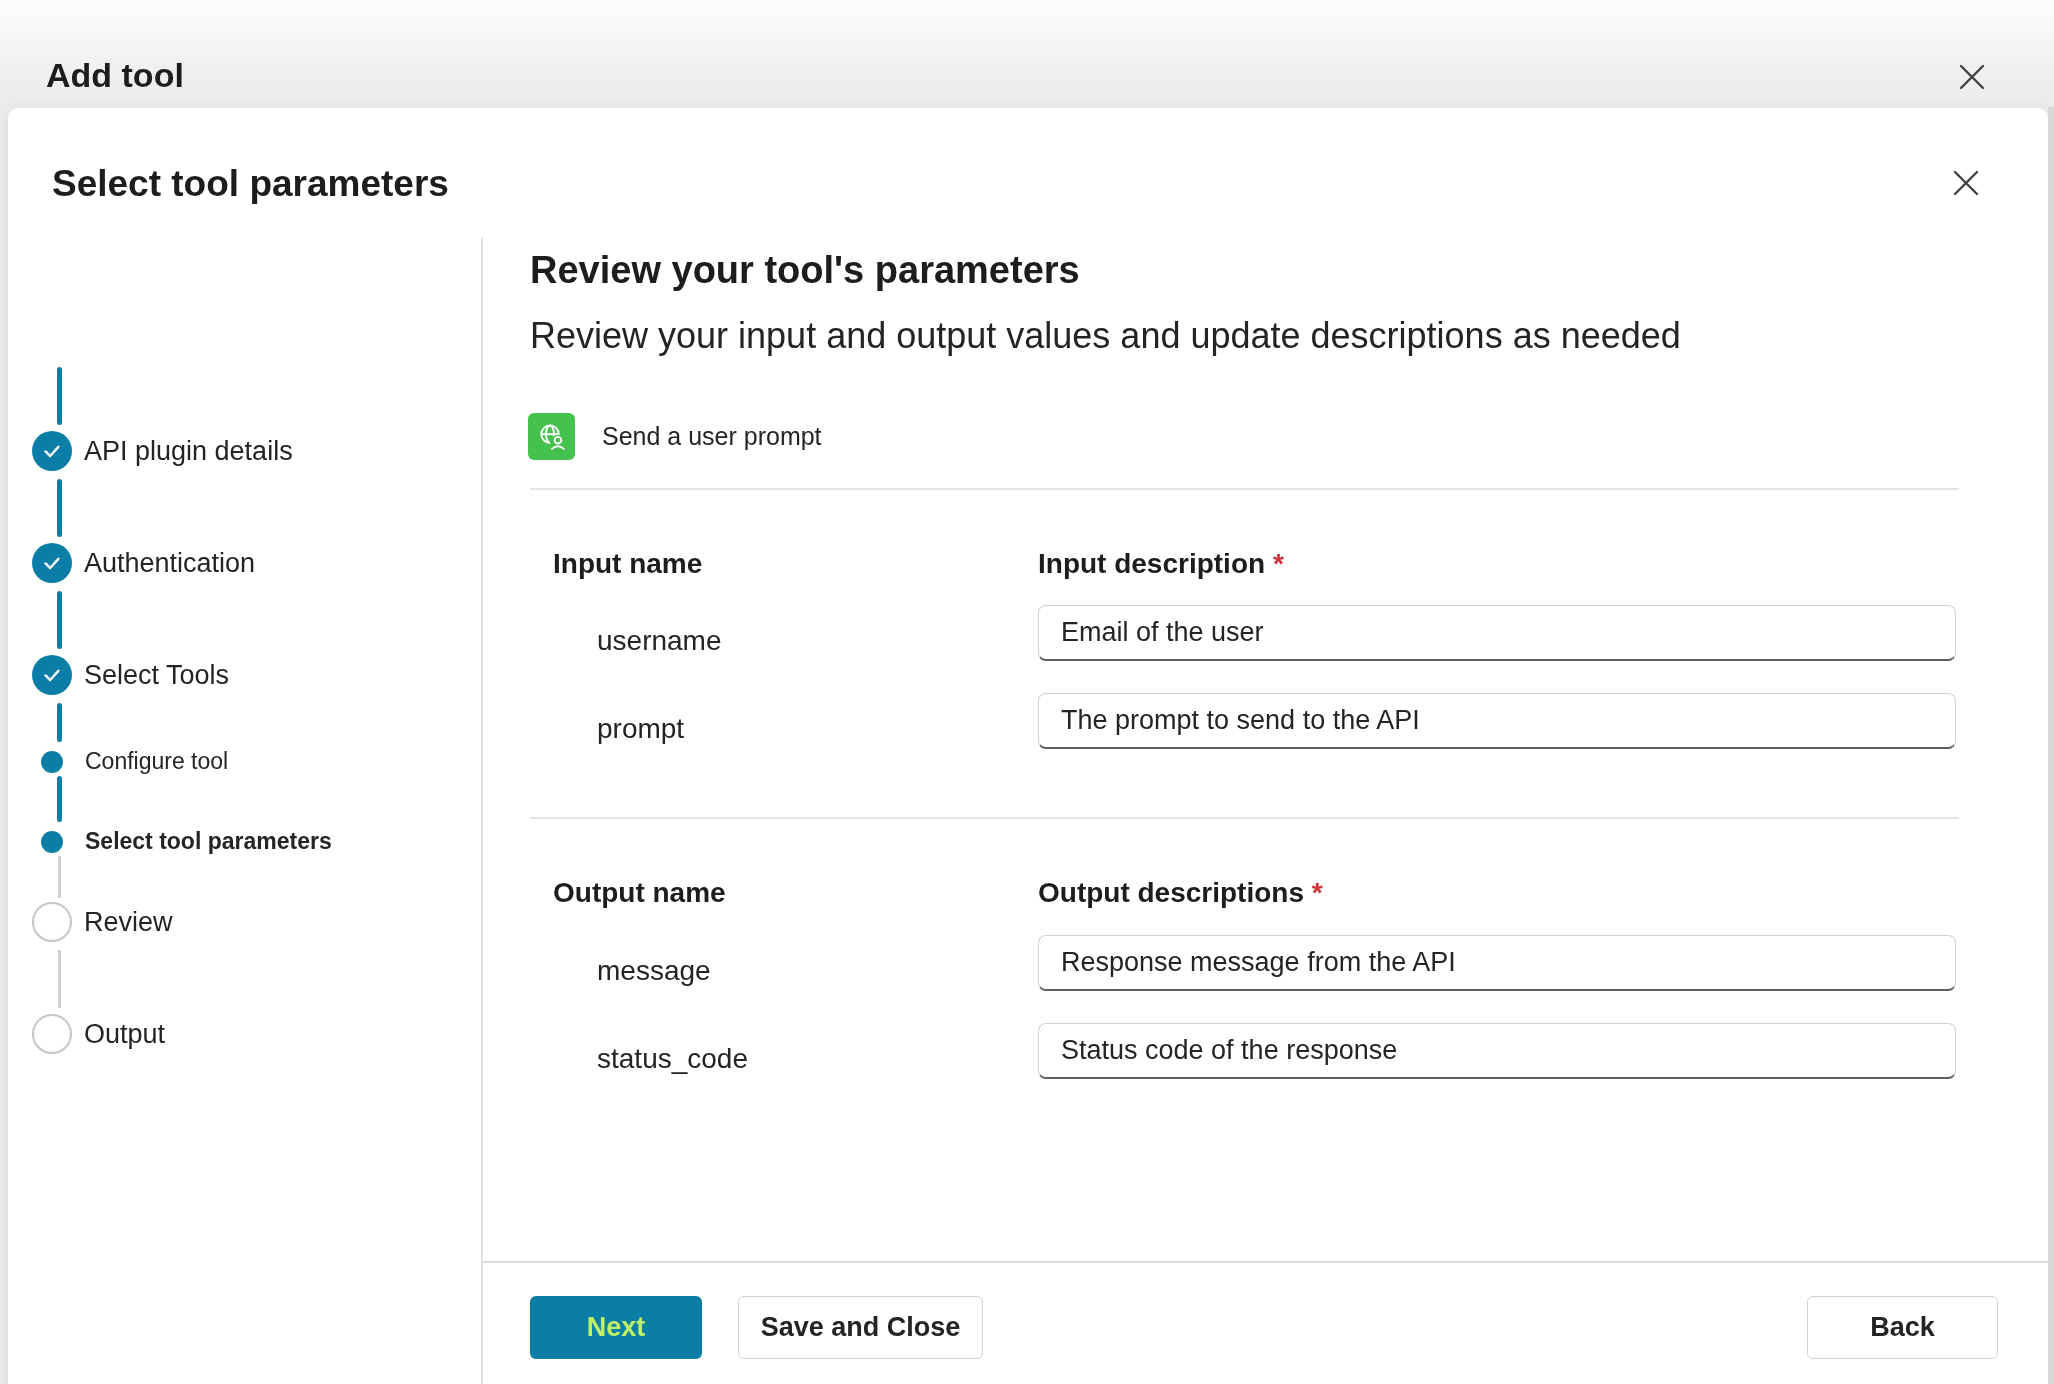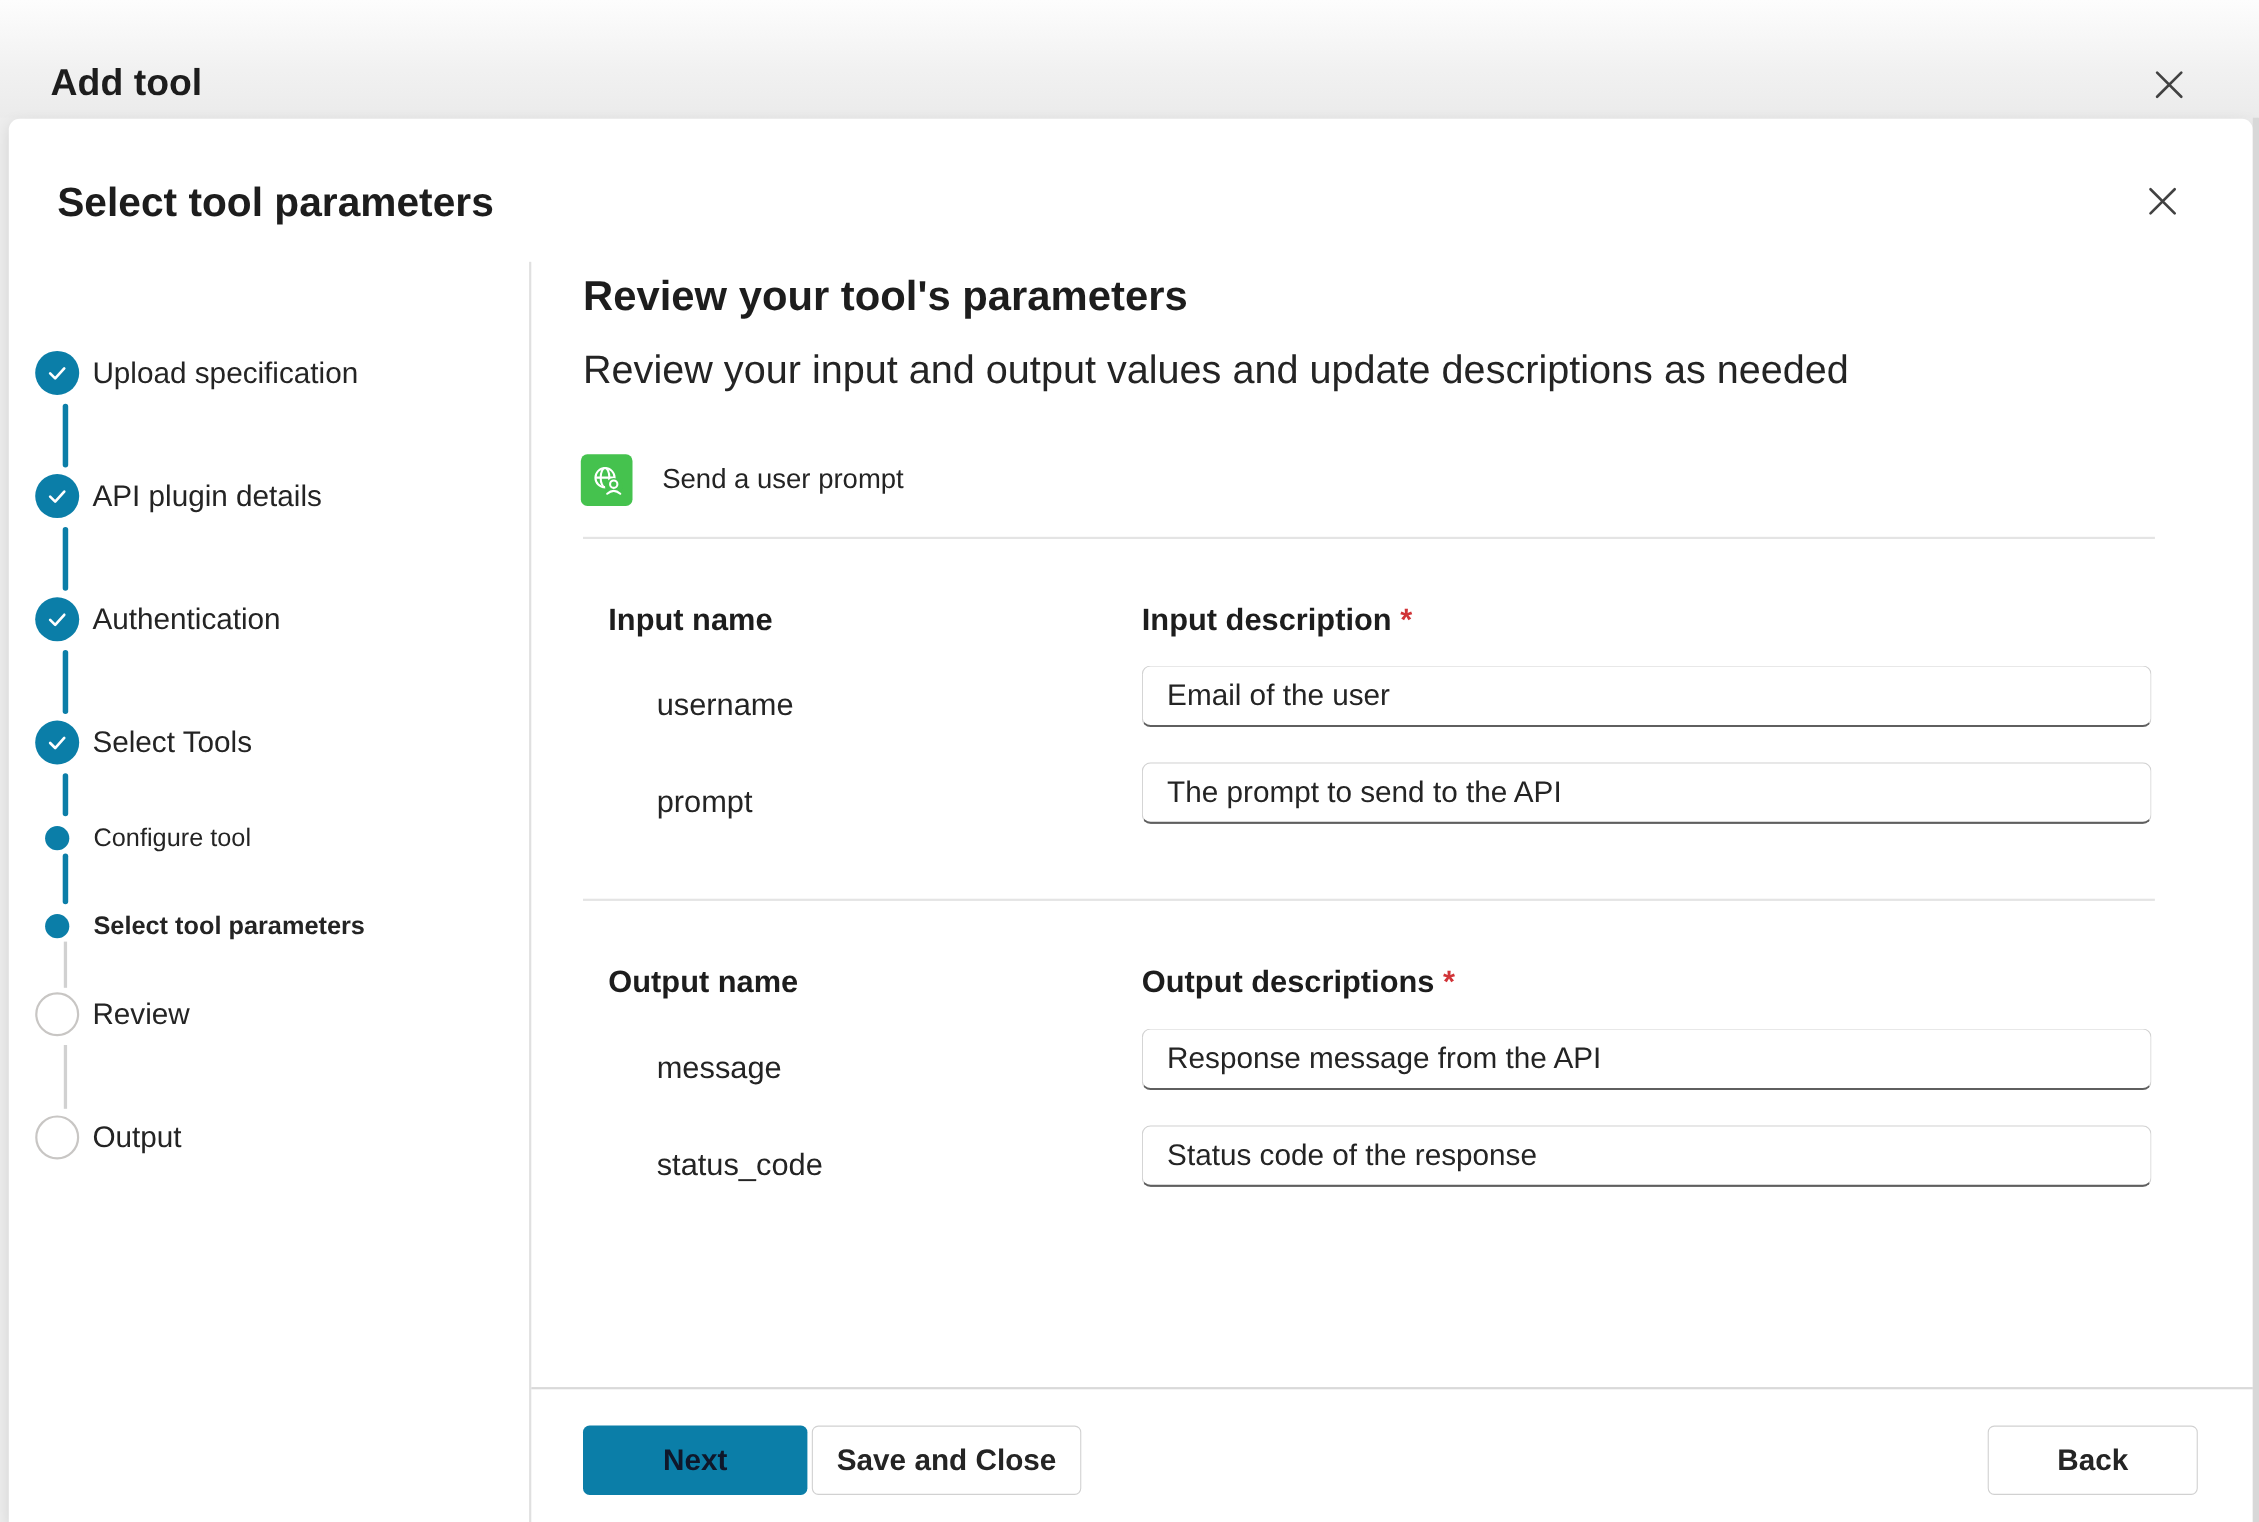--- a/index.html
+++ b/index.html
@@ -99,21 +99,21 @@
     font-size:27px; color:#242424; padding:0 22px; outline:none;
   }
   
   .btn {
     position:absolute; top:1188px; height:63px; border-radius:6px;
     font-family:"Liberation Sans","DejaVu Sans",sans-serif;
     font-size:27px; font-weight:700; cursor:pointer;
     display:flex; align-items:center; justify-content:center;
   }
   .btn-primary {
-    left:522px; width:204px; background:#0b7ea8; color:#0f172a; border:none;
+    left:522px; width:172px; background:#0b7ea8; color:#bef264; border:none;
   }
   .btn-secondary {
     background:#ffffff; color:#242424; border:1px solid #d1d1d1;
   }
   .btn-save { left:730px; width:245px; }
   .btn-back { left:1799px; width:191px; }
 </style>
 </head>
 <body>
 
@@ -132,28 +132,20 @@
 
     <div class="panel-title">Select tool parameters</div>
     <button class="icon-btn close-inner" aria-label="Close panel">
       <svg width="30" height="30" viewBox="0 0 30 30">
         <path d="M4 4 L26 26 M26 4 L4 26" stroke="#424242" stroke-width="2.4" fill="none" stroke-linecap="round"></path>
       </svg>
     </button>
 
     <nav class="stepper">
 
-      <div class="step done" style="left:24px; top:211px;">
-        <span class="bullet-main">
-          <svg width="22" height="22" viewBox="0 0 24 24">
-              <path d="M5 12.5 L10 17.5 L19 7.5" stroke="#ffffff" stroke-width="2.6" fill="none" stroke-linecap="round" stroke-linejoin="round"></path>
-            </svg>
-        </span>
-        <span class="lbl">Upload specification</span>
-      </div>
       <span class="conn teal" style="top:259px; height:58px;"></span>
 
       <div class="step done" style="left:24px; top:323px;">
         <span class="bullet-main">
           <svg width="22" height="22" viewBox="0 0 24 24">
               <path d="M5 12.5 L10 17.5 L19 7.5" stroke="#ffffff" stroke-width="2.6" fill="none" stroke-linecap="round" stroke-linejoin="round"></path>
             </svg>
         </span>
         <span class="lbl">API plugin details</span>
       </div>

